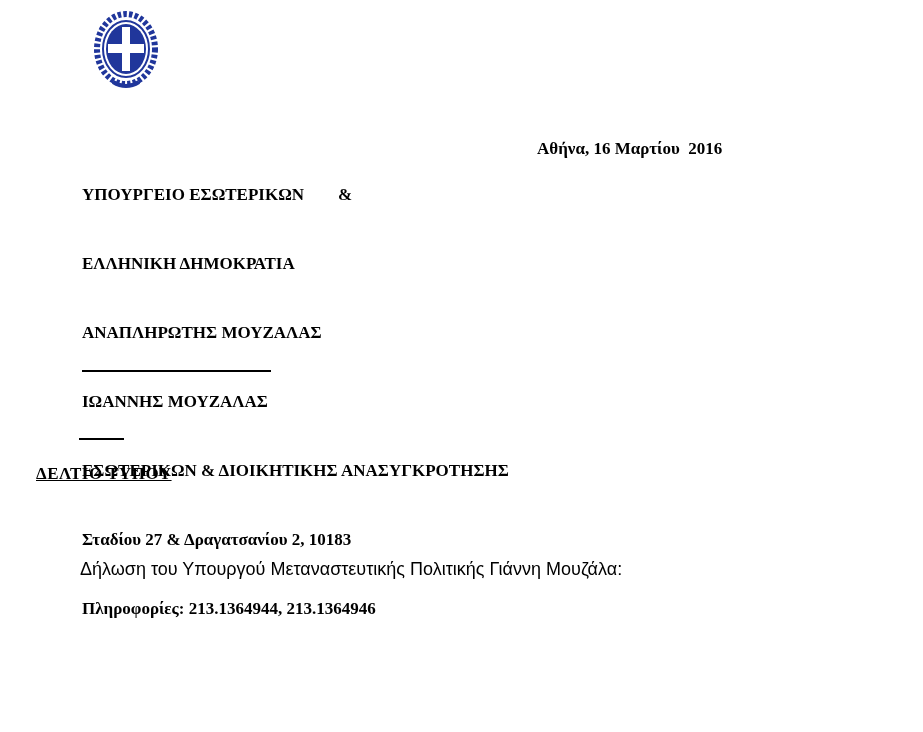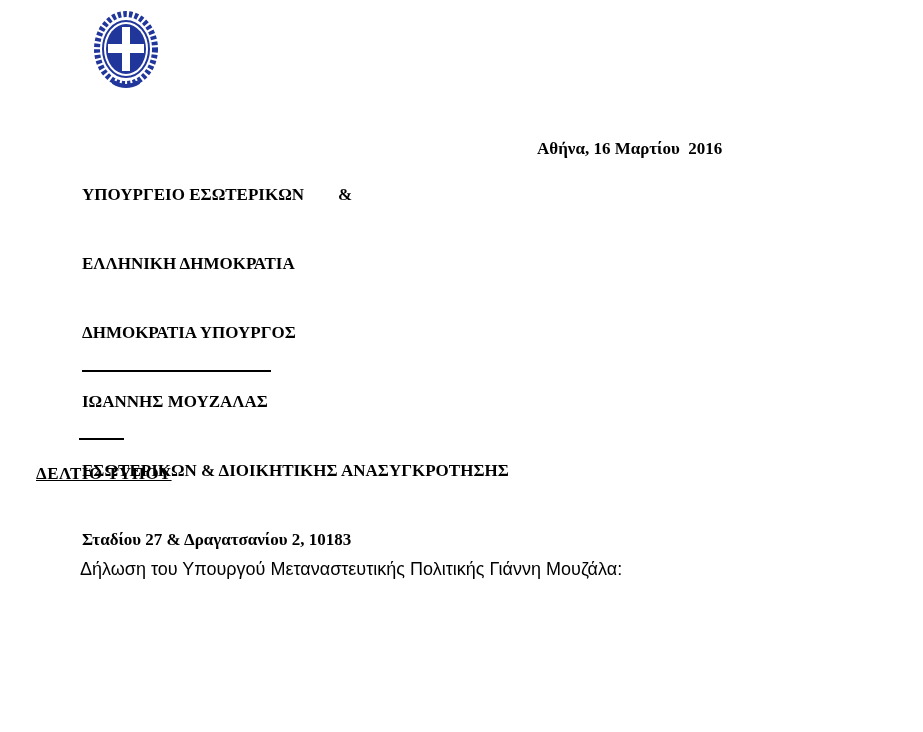--- a/index.html
+++ b/index.html
@@ -107,24 +107,25 @@
       <rect x="29" y="17" width="8" height="44" fill="#ffffff"></rect>
       <rect x="15" y="34" width="36" height="9" fill="#ffffff"></rect>
 
       <path d="M20 72 Q33 80 46 72" stroke="#20369b" stroke-width="4" fill="none"></path>
     </svg>
   </div>
 
   <div class="header-block">
     <div class="header-line">ΥΠΟΥΡΓΕΙΟ ΕΣΩΤΕΡΙΚΩΝ        &amp;</div>
     <div class="header-line">ΕΛΛΗΝΙΚΗ ΔΗΜΟΚΡΑΤΙΑ</div>
-    <div class="header-line">ΔΗΜΟΚΡΑΤΙΑ ΥΠΟΥΡΓΟΣ</div>
+    <div class="header-line">ΑΝΑΠΛΗΡΩΤΗΣ ΜΟΥΖΑΛΑΣ</div>
     <div class="header-line">ΙΩΑΝΝΗΣ ΜΟΥΖΑΛΑΣ</div>
     <div class="header-line">ΕΣΩΤΕΡΙΚΩΝ &amp; ΔΙΟΙΚΗΤΙΚΗΣ ΑΝΑΣΥΓΚΡΟΤΗΣΗΣ</div>
     <div class="header-line">Σταδίου 27 &amp; Δραγατσανίου 2, 10183</div>
+    <div class="header-line">Πληροφορίες: 213.1364944, 213.1364946</div>
     
   </div>
 
   <div class="dateline">Αθήνα, 16 Μαρτίου  2016</div>
 
   <div class="rule-long"></div>
   <div class="rule-short"></div>
 
   <div class="press-title">ΔΕΛΤΙΟ ΤΥΠΟΥ</div>
 

